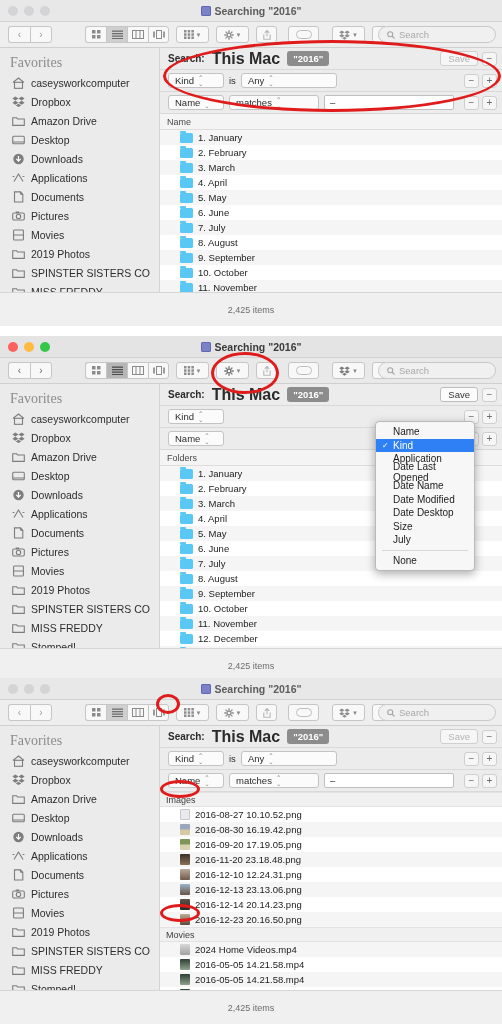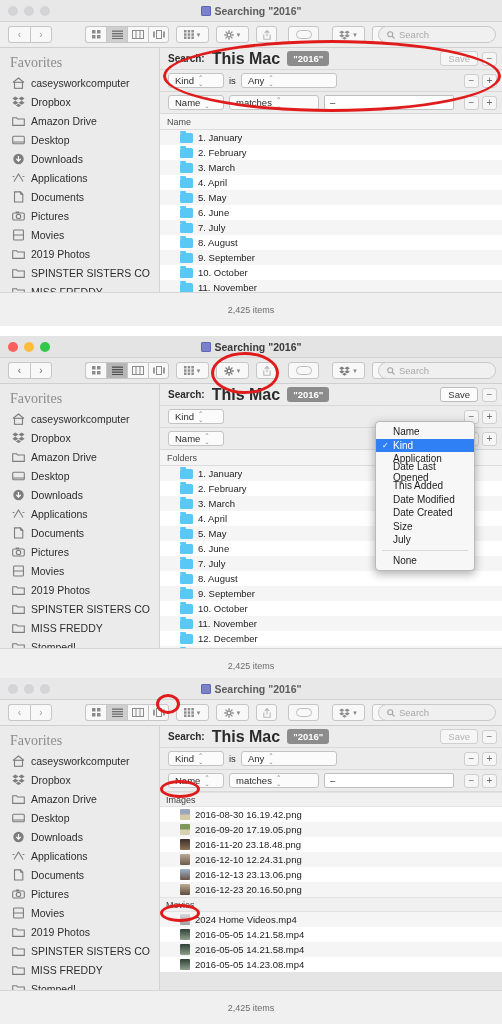--- a/index.html
+++ b/index.html
@@ -901,27 +901,27 @@
                 <span class="chk">✓</span>
                 <span>Kind</span>
               </div>
               <div class="mi">
                 <span>Application</span>
               </div>
               <div class="mi">
                 <span>Date Last Opened</span>
               </div>
               <div class="mi">
-                <span>This Added</span>
+                <span>Date Name</span>
               </div>
               <div class="mi">
                 <span>Date Modified</span>
               </div>
               <div class="mi">
-                <span>Date Created</span>
+                <span>Date Desktop</span>
               </div>
               <div class="mi">
                 <span>Size</span>
               </div>
               <div class="mi">
                 <span>July</span>
               </div>
             </div>
           <div class="msep"></div>
           <div class="mi">None</div>
@@ -1210,38 +1210,46 @@
           </span>
           <span class="textfield">–</span>
           <span class="crit-right">
             <span class="pmbtn">−</span>
             <span class="pmbtn">+</span>
           </span>
         </div>
         <div class="list">
             <div class="grp-head">Images</div>
             <div class="row">
+              <span class="file-ico png1"></span>
+              <span>2016-08-27 10.10.52.png</span>
+            </div>
+            <div class="row">
               <span class="file-ico png2"></span>
               <span>2016-08-30 16.19.42.png</span>
             </div>
             <div class="row">
               <span class="file-ico png3"></span>
               <span>2016-09-20 17.19.05.png</span>
             </div>
             <div class="row">
               <span class="file-ico png4"></span>
               <span>2016-11-20 23.18.48.png</span>
             </div>
             <div class="row">
               <span class="file-ico png5"></span>
               <span>2016-12-10 12.24.31.png</span>
             </div>
             <div class="row">
               <span class="file-ico png6"></span>
               <span>2016-12-13 23.13.06.png</span>
+            </div>
+            <div class="row">
+              <span class="file-ico png7"></span>
+              <span>2016-12-14 20.14.23.png</span>
             </div>
             <div class="row">
               <span class="file-ico png8"></span>
               <span>2016-12-23 20.16.50.png</span>
             </div>
             <div class="grp-head">Movies</div>
             <div class="row">
               <span class="file-ico mov2"></span>
               <span>2024 Home Videos.mp4</span>
             </div>

